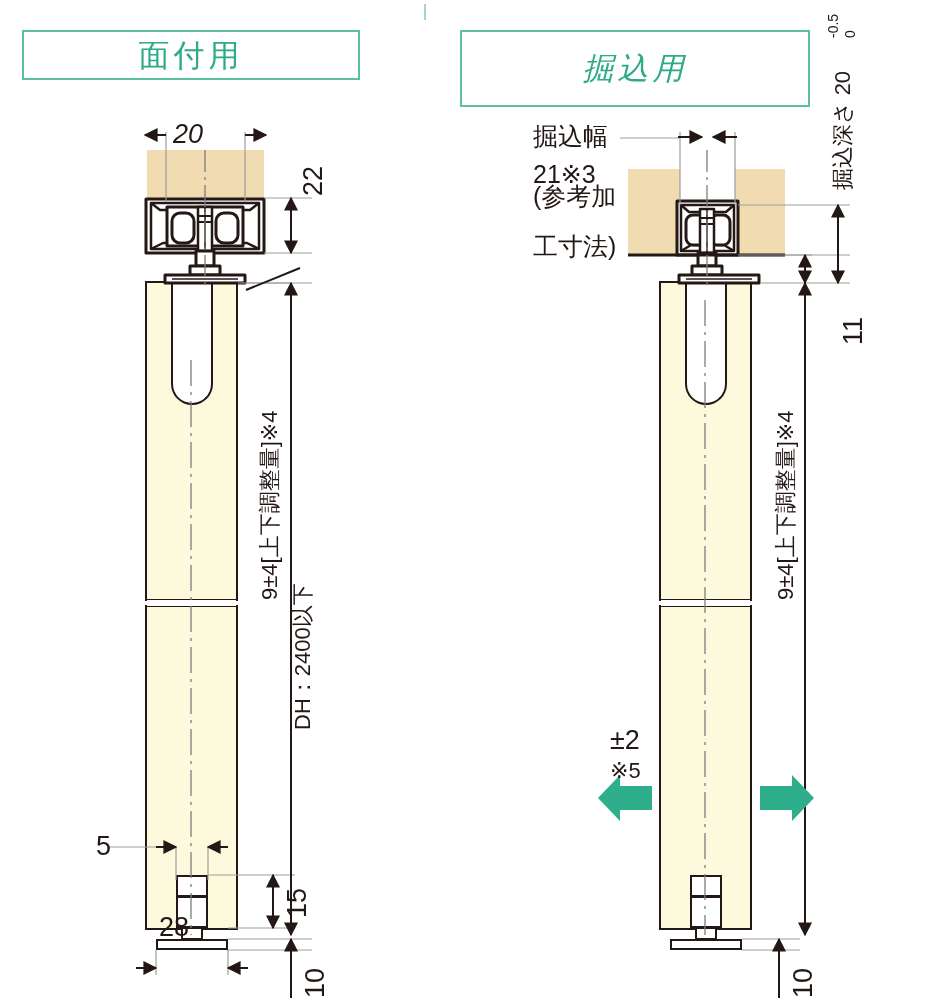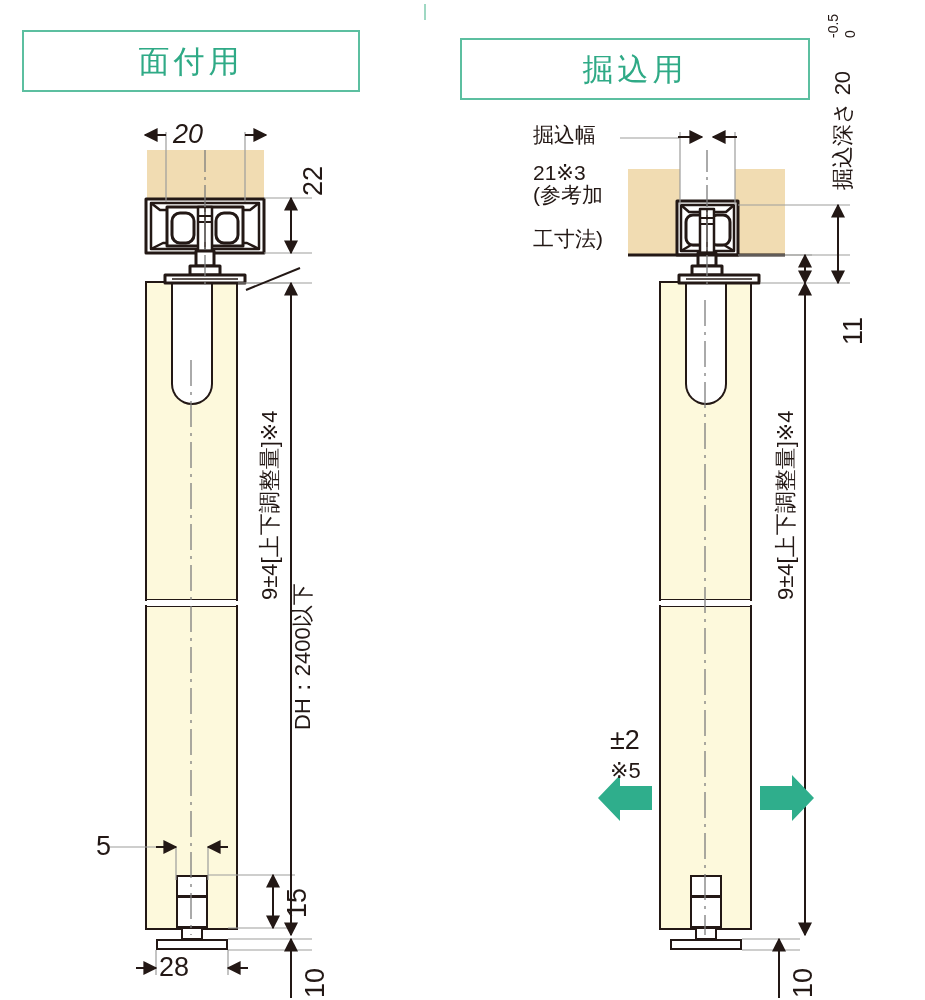--- a/index.html
+++ b/index.html
@@ -17,38 +17,38 @@
   .tan{background:#f1dcb2;}
   .cream{background:#fdf9dc;}
   .wht{background:#ffffff;}
 
   
   .t{position:absolute;white-space:nowrap;line-height:1;color:#231815;}
   .vt{position:absolute;white-space:nowrap;line-height:1;color:#231815;
       transform-origin:0 0;transform:rotate(-90deg);}
   .num{font-size:27px;}
   .num-s{font-size:22px;}
-  .jp{font-size:21px;}
+  .jp{font-size:25px;}
   .jp-s{font-size:22px;}
   .tiny{font-size:14px;}
 
   svg.ov{position:absolute;left:0;top:0;width:925px;height:1000px;overflow:visible;pointer-events:none;}
 </style>
 </head>
 <body>
 
 <div class="root">
 
   <div class="abs" style="left:424px;top:4px;width:2px;height:16px;background:#9fd8c3;"></div>
 
-  <div class="title-box" style="left:22px;top:30px;width:338px;height:62px;">
+  <div class="title-box" style="left:22px;top:30px;width:338px;height:50px;">
     <span>面付用</span>
   </div>
 
-  <div class="title-box" style="left:460px;top:38px;width:350px;height:62px;">
+  <div class="title-box" style="left:460px;top:30px;width:350px;height:77px;font-style:italic;">
     <span>掘込用</span>
   </div>
 
   <div class="abs tan" style="left:147px;top:150px;width:117px;height:48px;"></div>
 
   <div class="abs cream" style="left:145px;top:281px;width:93px;height:320px;border:2px solid #231815;box-sizing:border-box;"></div>
 
   <div class="abs cream" style="left:145px;top:605px;width:93px;height:325px;border:2px solid #231815;box-sizing:border-box;"></div>
 
   <div class="abs wht" style="left:147px;top:600px;width:89px;height:6px;"></div>
@@ -233,28 +233,28 @@
   <div class="vt num" style="left:300px;top:196px;">22</div>
 
   <div class="vt jp-s" style="left:259px;top:600px;">9±4[上下調整量]※4</div>
 
   <div class="vt num-s" style="left:292px;top:730px;">DH：2400以下</div>
 
   <div class="t num" style="left:96px;top:833px;">5</div>
 
   <div class="vt num" style="left:284px;top:918px;">15</div>
 
-  <div class="t num" style="left:159px;top:954px;">28</div>
+  <div class="t num" style="left:159px;top:914px;">28</div>
 
   <div class="vt num" style="left:302px;top:998px;">10</div>
 
   <div class="t jp" style="left:533px;top:124px;">掘込幅</div>
   <div class="t jp" style="left:533px;top:162px;">21※3</div>
   <div class="t jp" style="left:533px;top:184px;">(参考加</div>
-  <div class="t jp" style="left:533px;top:228px;">工寸法)</div>
+  <div class="t jp" style="left:533px;top:234px;">工寸法)</div>
 
   <div class="vt jp-s" style="left:832px;top:190px;">掘込深さ 20</div>
   <div class="vt tiny" style="left:843px;top:38px;">0</div>
   <div class="vt tiny" style="left:826px;top:38px;">-0.5</div>
 
   <div class="vt jp-s" style="left:775px;top:600px;">9±4[上下調整量]※4</div>
 
   <div class="vt num" style="left:840px;top:345px;">11</div>
 
   <div class="t num" style="left:610px;top:727px;">±2</div>

